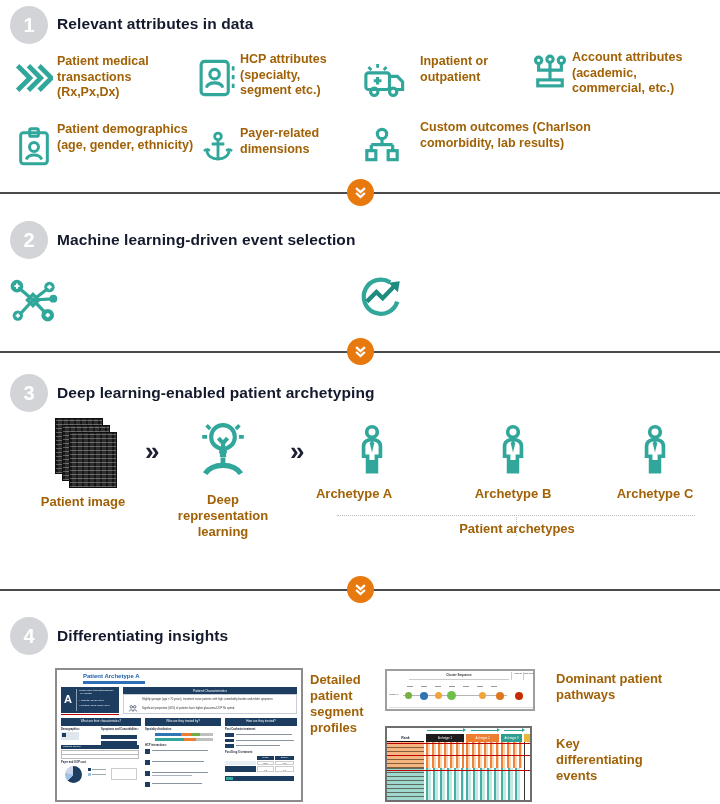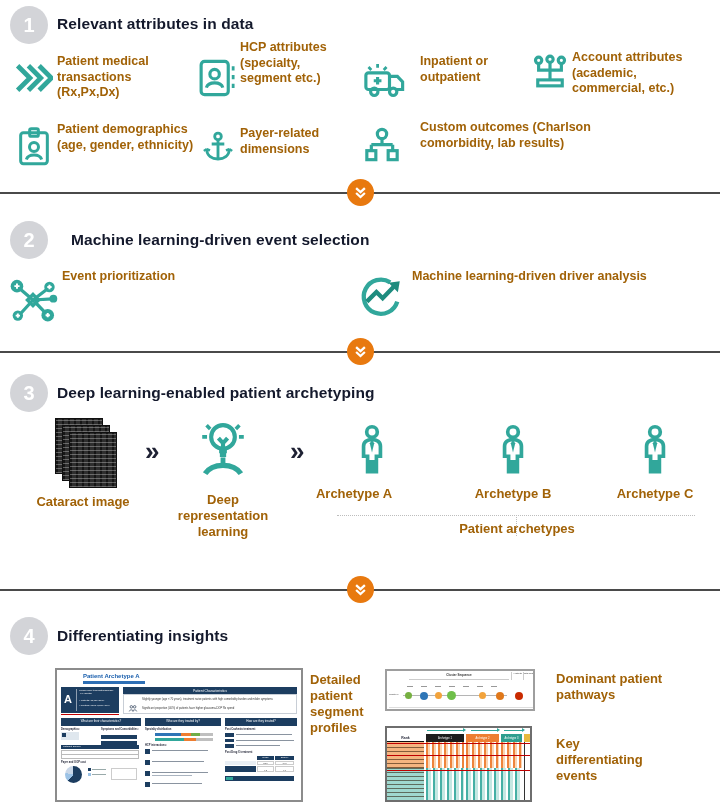--- a/index.html
+++ b/index.html
@@ -52,21 +52,21 @@
 <div class="abs lbl" style="left:57px;top:54px;width:122px">Patient medical transactions (Rx,Px,Dx)</div>
 
 <div class="abs" style="left:195px;top:56px;width:42px;height:44px">
   <svg viewBox="0 0 24 24" width="42" height="44" fill="none" stroke="#31A79B" stroke-width="1.8">
     <rect x="3.5" y="2.5" width="15.5" height="19" rx="2"></rect>
     <circle cx="11.2" cy="9.8" r="2.7"></circle>
     <path d="M6.5 17.5c1.1-3.6 8.3-3.6 9.4 0"></path>
     <path d="M21 6.5h1.6M21 11.5h1.6M21 16.5h1.6" stroke-width="2.4"></path>
   </svg>
 </div>
-<div class="abs lbl" style="left:240px;top:40px;width:108px">HCP attributes (specialty, segment etc.)</div>
+<div class="abs lbl" style="left:240px;top:52px;width:108px">HCP attributes (specialty, segment etc.)</div>
 
 <div class="abs" style="left:362px;top:58px;width:48px;height:42px">
   <svg viewBox="0 0 27 24" width="48" height="42" fill="none" stroke="#31A79B" stroke-width="1.8">
     <rect x="2" y="8.5" width="13.5" height="9.5" rx="1.5"></rect>
     <path d="M15.5 10.5h4.5l3 3.2v4.3h-3.5"></path>
     <circle cx="6.8" cy="19.3" r="2.1"></circle>
     <circle cx="17.6" cy="19.3" r="2.1"></circle>
     <path d="M8.7 10.8v4.4M6.5 13h4.4"></path>
     <path d="M3.5 5.2l1.6 1.6M13.8 5.2l-1.6 1.6M8.7 3.4v2.2" stroke-width="1.6"></path>
   </svg>
@@ -115,65 +115,63 @@
 <div class="abs lbl" style="left:420px;top:120px;width:172px">Custom outcomes (Charlson comorbidity, lab results)</div>
 
 <div class="abs divline" style="top:192px"></div>
 <div class="abs ochev" style="left:347px;top:179px">
   <svg viewBox="0 0 24 24" width="21" height="21" fill="none" stroke="#fff" stroke-width="2.6">
     <path d="M7 7l5 4.6L17 7M7 12.6l5 4.6 5-4.6"></path>
   </svg>
 </div>
 
 <div class="abs stepnum" style="left:10px;top:221px">2</div>
-<div class="abs stitle" style="left:71px;top:231px">Machine learning-driven event selection</div>
+<div class="abs stitle" style="left:57px;top:231px">Machine learning-driven event selection</div>
 
 <div class="abs" style="left:7px;top:274px;width:52px;height:52px">
   <svg viewBox="0 0 24 24" width="52" height="52">
     <path d="M12 12L5 6M12 12l7.2-5.5M12 12l-6.2 6.8M12 12l6.4 6.6M12 12l9-.5" fill="none" stroke="#31A79B" stroke-width="1.5"></path>
     <path d="M12 9.4l2.6 2.6-2.6 2.6-2.6-2.6z" fill="none" stroke="#31A79B" stroke-width="1.5"></path>
     <circle cx="4.6" cy="5.6" r="2.9" fill="#31A79B"></circle>
       <circle cx="19.6" cy="6" r="2.4" fill="#31A79B"></circle>
     <circle cx="5" cy="19.2" r="2.4" fill="#31A79B"></circle>
       <circle cx="18.8" cy="19" r="2.9" fill="#31A79B"></circle>
     <circle cx="21.4" cy="11.4" r="1.8" fill="#31A79B"></circle>
     <path d="M3.4 5.6h2.4M4.6 4.4v2.4M18.6 6h2M19.6 5v2M4 19.2h2M5 18.2v2M17.8 19h2M18.8 18v2" stroke="#fff" stroke-width=".9" fill="none"></path>
   </svg>
 </div>
 <div class="abs" style="left:62px;top:269px;width:310px">
-  <div class="lbl">Event prioritization</div>
 </div>
 
 <div class="abs" style="left:356px;top:272px;width:50px;height:50px">
   <svg viewBox="0 0 24 24" width="50" height="50" fill="none">
     <path d="M19.8 14.2A8.2 8.2 0 1 1 16.4 5" stroke="#31A79B" stroke-width="2.1"></path>
     <path d="M5.2 14.2l4.6-4.6 3 3 6-6.2" stroke="#1E8C7F" stroke-width="2.1"></path>
     <path d="M15.6 5.2L21 4.4l-.9 5.3z" fill="#1E8C7F"></path>
   </svg>
 </div>
 <div class="abs" style="left:412px;top:269px;width:300px">
-  <div class="lbl">Machine learning-driven driver analysis</div>
 </div>
 
 <div class="abs divline" style="top:351px"></div>
 <div class="abs ochev" style="left:347px;top:338px">
   <svg viewBox="0 0 24 24" width="21" height="21" fill="none" stroke="#fff" stroke-width="2.6">
     <path d="M7 7l5 4.6L17 7M7 12.6l5 4.6 5-4.6"></path>
   </svg>
 </div>
 
 <div class="abs stepnum" style="left:10px;top:374px">3</div>
 <div class="abs stitle" style="left:57px;top:384px">Deep learning-enabled patient archetyping</div>
 
 <div class="abs" style="left:55px;top:418px;width:70px;height:72px">
   <div class="abs imglayer" style="left:0;top:0"></div>
   <div class="abs imglayer" style="left:7px;top:7px"></div>
   <div class="abs imglayer" style="left:14px;top:14px"></div>
 </div>
-<div class="abs lbl ctr" style="left:28px;top:494px;width:110px;font-size:13px">Cataract image</div>
+<div class="abs lbl ctr" style="left:28px;top:494px;width:110px;font-size:13px">Patient image</div>
 
 <div class="abs chevtxt" style="left:145px;top:438px">»</div>
 
 <div class="abs" style="left:194px;top:416px;width:58px;height:66px">
   <svg viewBox="0 0 24 26" width="58" height="66" fill="none" stroke="#31A79B" stroke-width="1.7">
     <circle cx="12" cy="8" r="4.9"></circle>
     <path d="M12 10.6l-1.9-2.1M12 10.6l1.9-2.1M12 10.6v2.2"></path>
     <path d="M10.4 13.9h3.2M10.7 15.5h2.6"></path>
     <path d="M5.2 3.2l1.5 1.5M18.8 3.2l-1.5 1.5M3.4 8h2M18.6 8h2" stroke-width="1.5"></path>
     <path d="M12 16.5v3.4" stroke-width="2"></path>

